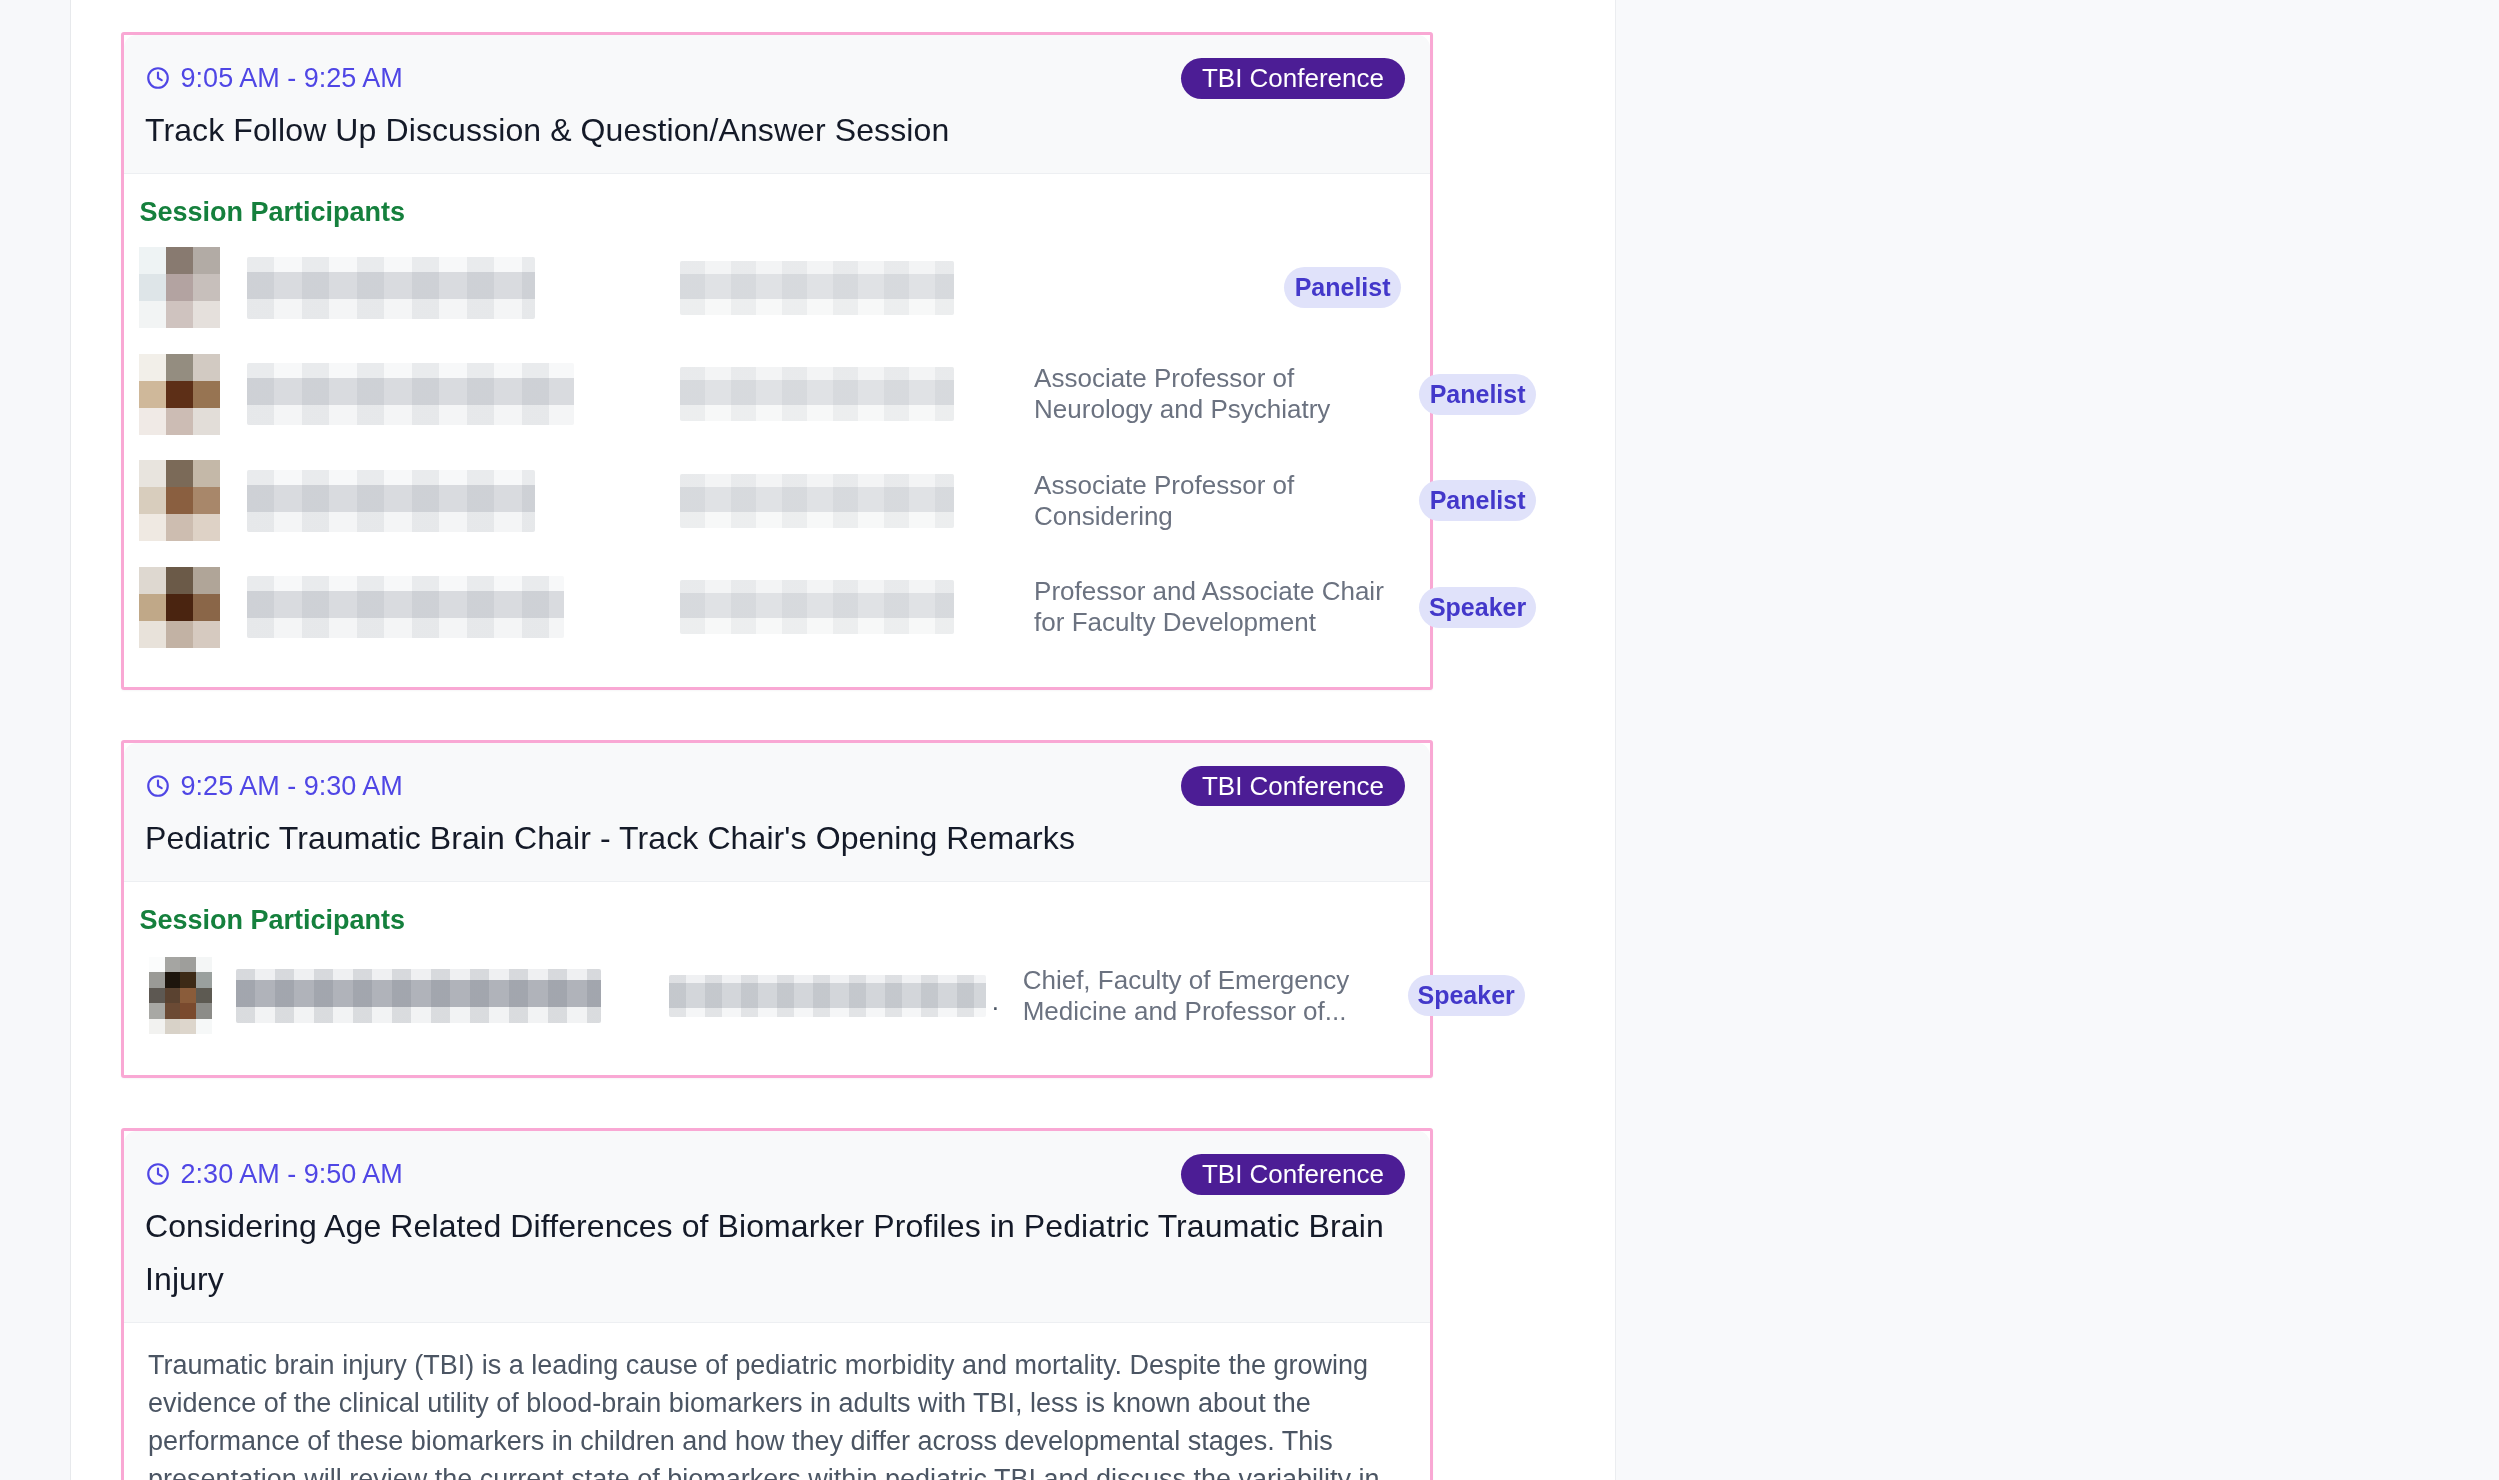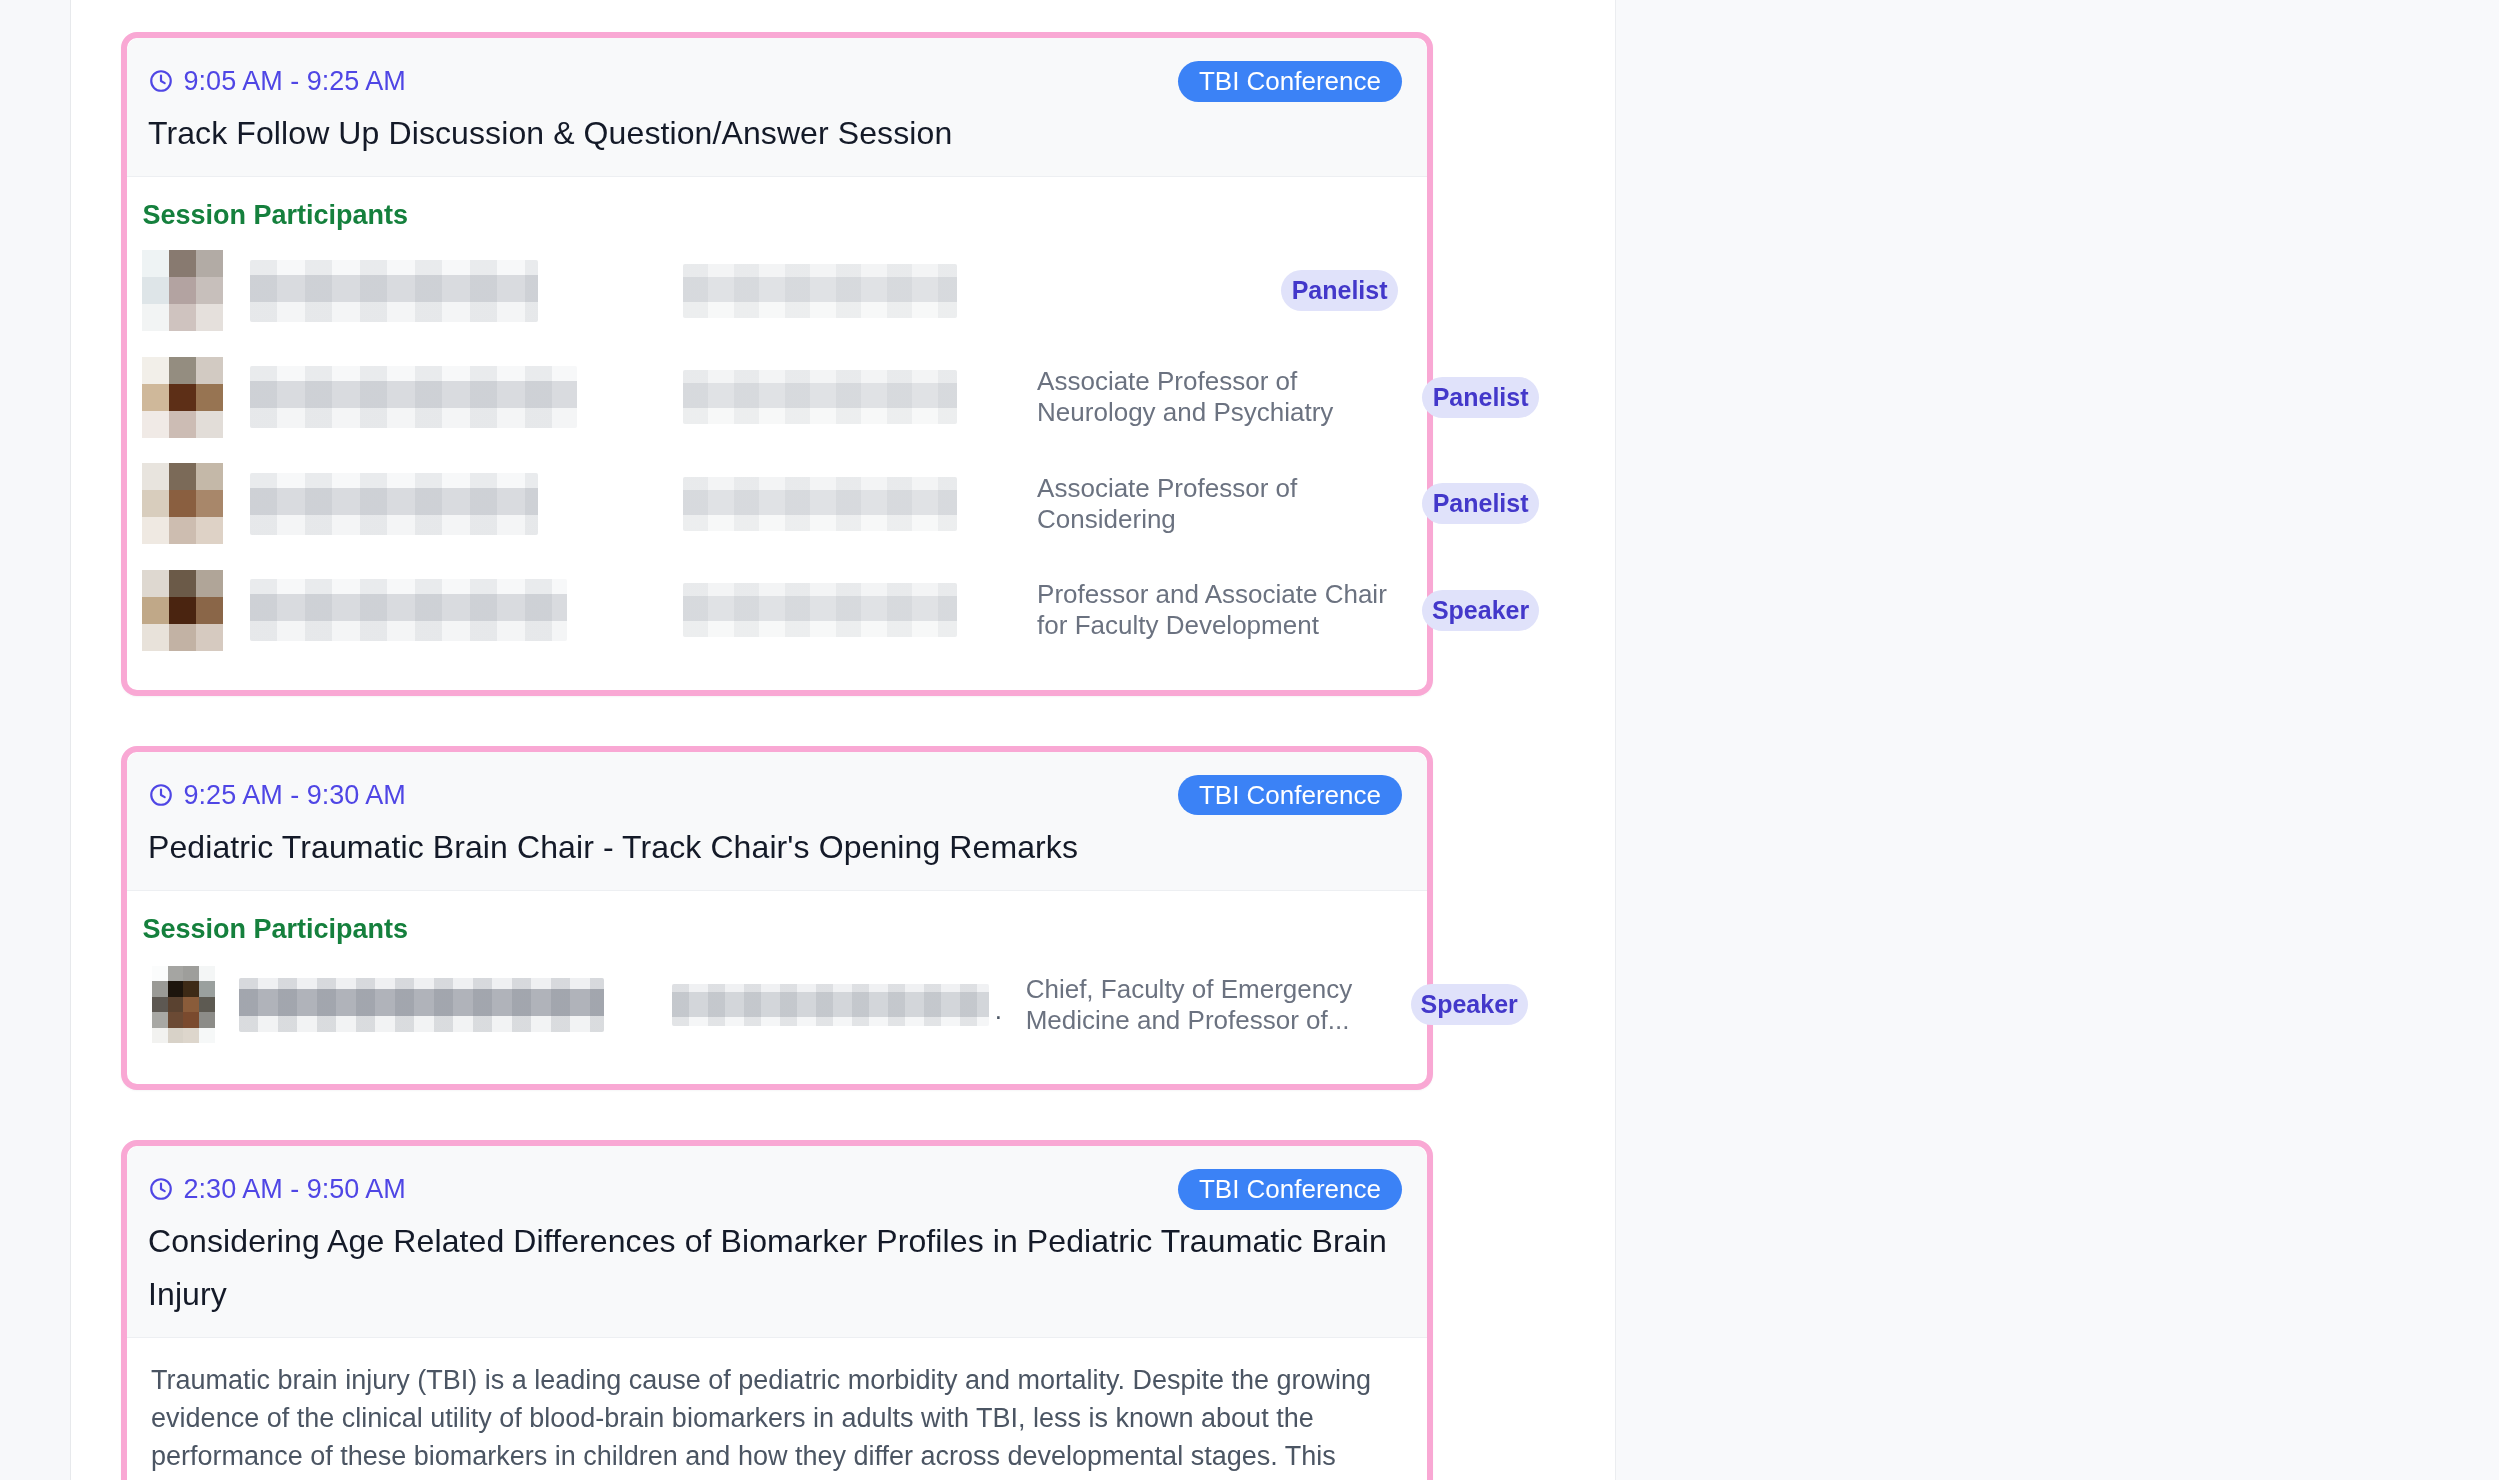--- a/index.html
+++ b/index.html
@@ -19,39 +19,39 @@
     position:absolute; left:1615px; top:0; width:885px; height:1481px;
     background:#f8f9fb; border-left:1px solid #ebedf0;
   }
   .content {
     position:absolute; left:71px; top:0; width:1544px; height:1481px;
     padding:32px 0 0 50px;
   }
   .card {
     width:1312px;
     background:#ffffff;
-    border:6px solid #f9a8d4;
-    border-radius:16px;
+    border:3px solid #f9a8d4;
+    border-radius:3px;
     box-shadow:0 1px 1.9px rgba(16,24,40,0.04);
     margin-bottom:50px;
   }
   .card-header {
     background:#f8f9fa;
     border-bottom:1px solid #edeff2;
     border-radius:12.5px 12.5px 0 0;
     padding:23px 25px 15.4px 21px;
   }
   .header-top { display:flex; justify-content:space-between; align-items:center; }
   .time {
     display:flex; align-items:center; gap:9.6px;
     color:#4f46e5; font-size:27px; font-weight:500;
   }
   .clock-icon { display:inline-flex; }
   .conf-badge {
-    background:#3b82f6; color:#ffffff;
+    background:#4c1d95; color:#ffffff;
     font-size:26px; font-weight:500;
     padding:4.8px 21px; border-radius:960px;
     white-space:nowrap;
   }
   .card-title {
     margin-top:5.8px;
     font-size:32px; font-weight:500; color:#141a28;
     line-height:53px; letter-spacing:0.1px;
     max-width:1375px;
   }

